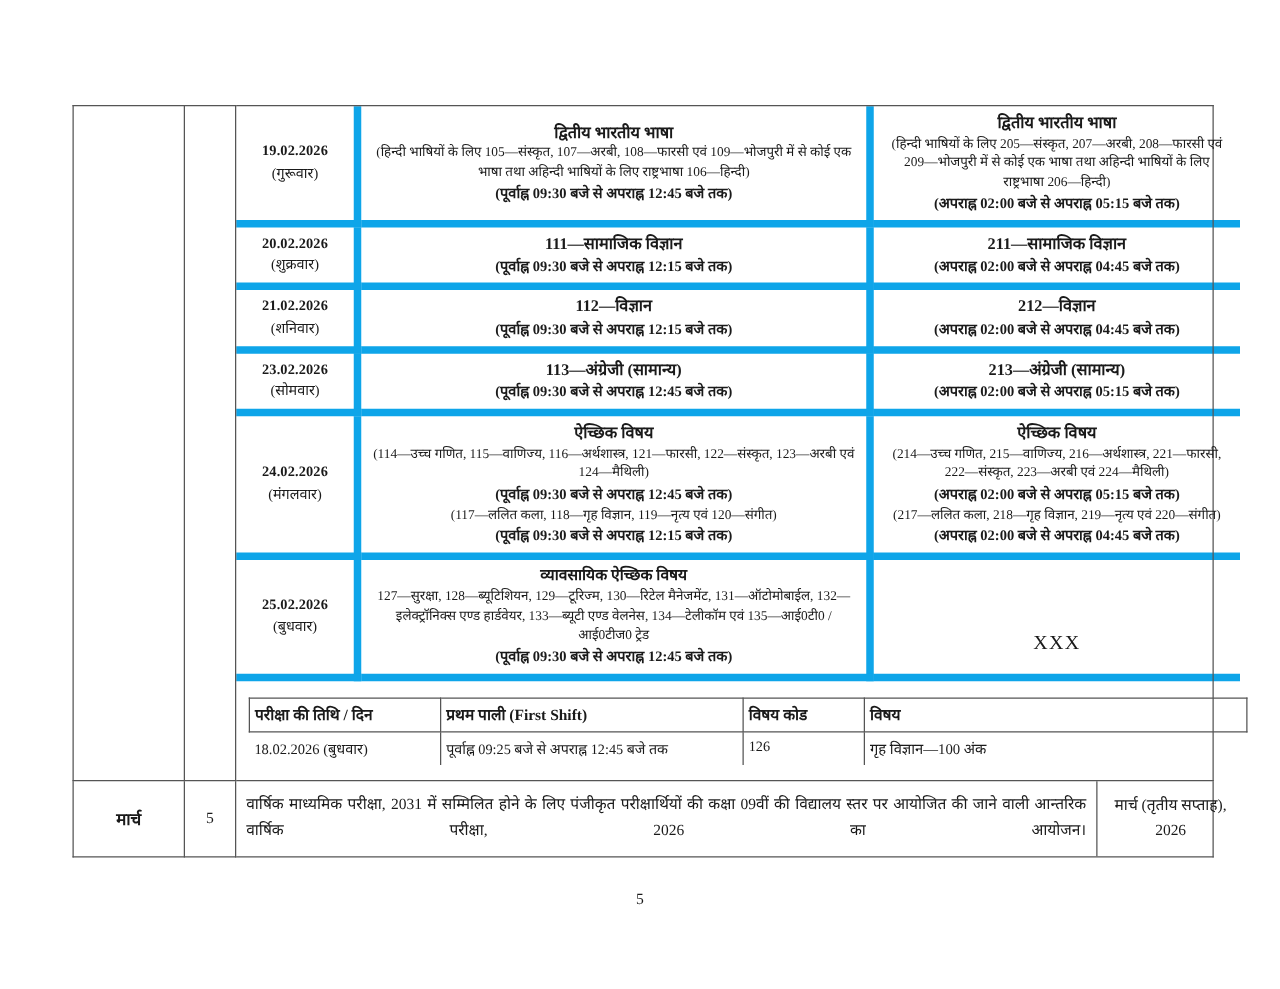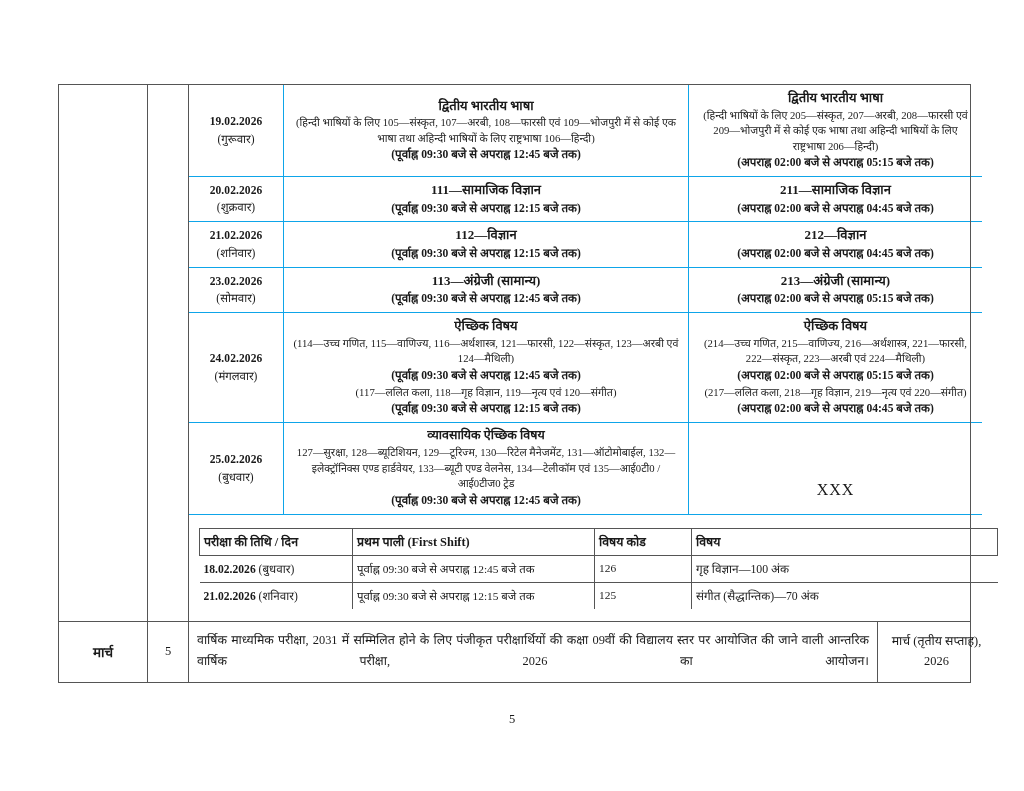--- a/index.html
+++ b/index.html
@@ -42,21 +42,21 @@
   .col-sl     { width: 40px; }
   .col-body   { width: 781px; }
 
   
   table.examgrid {
     width: 100%;
     border-collapse: collapse;
     table-layout: fixed;
   }
   table.examgrid td {
-    border: 1px solid #0ea5e9;
+    border: 6px solid #0ea5e9;
     vertical-align: middle;
     padding: 3px 2px 4px;
     text-align: center;
   }
   table.examgrid td.date-cell {
     width: 90px;
     padding: 3px 2px;
     line-height: 1.35;
   }
   table.examgrid td.first-shift  { width: 400px; }
@@ -132,21 +132,21 @@
   table.vi th {
     font-weight: bold;
     font-size: 12.4px;
   }
   .vi-c1 { width: 144px; }
   .vi-c2 { width: 233px; }
   .vi-c3 { width: 88px; }
   .vi-c4 { width: 297px; }
 
   .vi-date { font-size: 11.6px; }
-  .vi-date b { font-weight: bold; }
+  .vi-date b { font-weight: normal; }
   .vi-time { font-size: 11.4px; }
   .vi-code { font-size: 11.4px; }
   .vi-subj { font-size: 11.8px; }
 
   
   td.month-cell {
     text-align: center;
     font-weight: bold;
     font-size: 13.5px;
     padding: 6px 2px;
@@ -318,29 +318,23 @@
                     <table class="vi">
                       <tbody>
                         <tr>
                           <th class="vi-c1">परीक्षा की तिथि / दिन</th>
                           <th class="vi-c2">प्रथम पाली (First Shift)</th>
                           <th class="vi-c3">विषय कोड</th>
                           <th class="vi-c4">विषय</th>
                         </tr>
                         <tr>
                           <td class="vi-date"><b>18.02.2026</b> <span>(बुधवार)</span></td>
-                          <td class="vi-time">पूर्वाह्न 09:30 बजे से अपराह्न 12:45 बजे तक</td>
+                          <td class="vi-time">पूर्वाह्न 09:25 बजे से अपराह्न 12:45 बजे तक</td>
                           <td class="vi-code">126</td>
                           <td class="vi-subj">गृह विज्ञान—100 अंक</td>
-                        </tr>
-                        <tr>
-                          <td class="vi-date"><b>21.02.2026</b> <span>(शनिवार)</span></td>
-                          <td class="vi-time">पूर्वाह्न 09:30 बजे से अपराह्न 12:15 बजे तक</td>
-                          <td class="vi-code">125</td>
-                          <td class="vi-subj">संगीत (सैद्धान्तिक)—70 अंक</td>
                         </tr>
                       </tbody>
                     </table>
                   </div>
                 </td>
               </tr>
 
             </tbody>
           </table>
 

